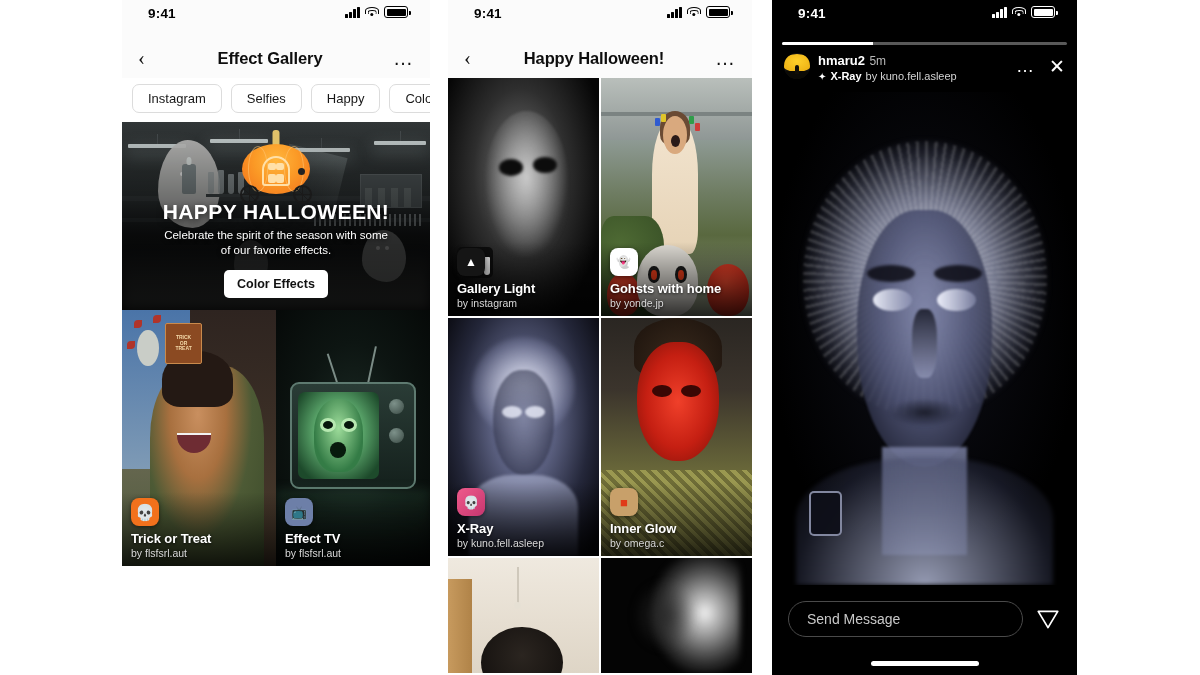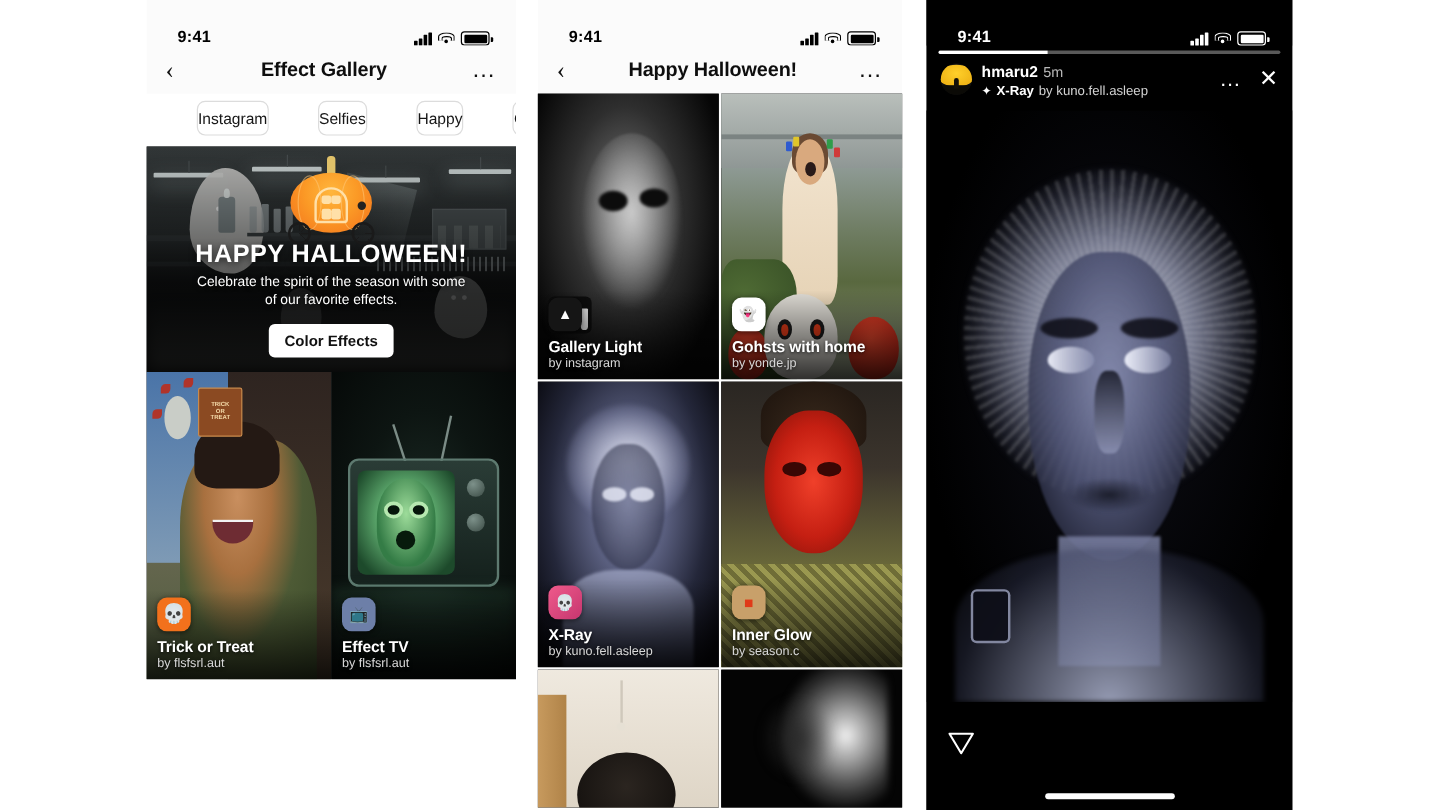--- a/index.html
+++ b/index.html
@@ -11,21 +11,21 @@
   }
   .stage { position: relative; width: 1200px; height: 675px; background:#fff; }
 
   
   .phone { position: absolute; top: 0; overflow: hidden; }
   .phone.light { background: #ffffff; }
   .phone.dark  { background: #000000; }
 
   
   .statusbar {
-    height: 38px; display: flex; align-items: flex-end;
+    height: 38px; display: flex; align-items: flex-start;
     justify-content: space-between; padding: 6px 22px 0 26px;
   }
   .statusbar.light { background:#fbfbfb; color:#000; }
   .statusbar.dark  { background:#000; color:#fff; }
   .clock { font-size: 13.5px; font-weight: 700; letter-spacing: .2px; }
   .sys-icons { display:flex; align-items:center; gap:5px; }
   .bars { display:flex; align-items:flex-end; gap:1.5px; height:11px; }
   .bars i { width:2.6px; background: currentColor; border-radius:.5px; display:block; }
   .bars i:nth-child(1){height:4px} .bars i:nth-child(2){height:6px}
   .bars i:nth-child(3){height:8.5px} .bars i:nth-child(4){height:11px}
@@ -51,23 +51,22 @@
               font-family:"Liberation Serif", serif; }
   .nav-title { position:absolute; left:0; right:12px; text-align:center;
      font-size:16.5px; font-weight:700; color:#0e0e0e; letter-spacing:-0.1px; pointer-events:none;}
   .nav-more { margin-left:auto; font-size:20px; color:#111; line-height:0.5; cursor:pointer;
      letter-spacing:1px; z-index:2; }
 
   
   .chips { display:flex; gap:9px; padding: 6px 10px 9px 10px; background:#fff; }
   .chip {
     border:1px solid #dcdcdc; border-radius:7px; background:#fff;
-    padding:6px 0; font-size:13px; color:#171717; white-space:nowrap;
+    padding:6px 15px; font-size:13px; color:#171717; white-space:nowrap;
     cursor:pointer;
-    margin-left:32px;
   }
 
   
   .hero { position:relative; height:188px; overflow:hidden; background:#1b1e1f; }
   .hero-bg { position:absolute; inset:0; }
   .lab { position:absolute; inset:0; background:
       linear-gradient(180deg,#34393a 0%, #2b3031 42%, #121415 60%, #0a0b0c 100%); }
   .lamp { position:absolute; height:4px; background:#cfd8d8; border-radius:1px;
           box-shadow: 0 6px 16px 3px rgba(200,220,220,.22); }
   .lamp::before { content:""; position:absolute; left:50%; top:-10px; width:1px; height:10px; background:#4a5052; }
@@ -556,21 +555,21 @@
         <div class="sc sc-glow">
           <div class="ig-hair"></div>
           <div class="ig-face"></div>
           <div class="ig-eye" style="left:34%; top:28%;"></div>
           <div class="ig-eye" style="right:34%; top:28%;"></div>
           <div class="ig-shirt"></div>
         </div>
         <div class="card-foot">
           <div class="eff-icon" style="background:#c8a06a; color:#e03a18; font-size:13px;">■</div>
           <div class="eff-name">Inner Glow</div>
-          <div class="eff-by">by season.c</div>
+          <div class="eff-by">by omega.c</div>
         </div>
       </div>
 
       <div class="gcell short">
         <div class="sc sc-room">
           <div class="rm-door"></div>
           <div class="rm-cord"></div>
           <div class="rm-hair"></div>
         </div>
       </div>
@@ -647,20 +646,23 @@
         <div class="xb-eye" style="right:33%; top:40%;"></div>
         <div class="xb-nose"></div>
         <div class="xb-mouth"></div>
         <div class="xb-neck"></div>
         <div class="xb-shoulder"></div>
         <div class="xb-phone"></div>
       </div>
     </div>
 
     <div class="story-foot">
+      <div class="msg-input">
+        <span>Send Message</span>
+      </div>
       <div class="send-icon">
         <svg viewBox="0 0 24 24" width="26" height="26" fill="none" stroke="#ffffff" stroke-width="1.6" stroke-linejoin="round" stroke-linecap="round">
           <polygon points="3,5 21,5 12,20"></polygon>
         </svg>
       </div>
       <div class="home-indicator"></div>
     </div>
   </div>
 
 </div>

